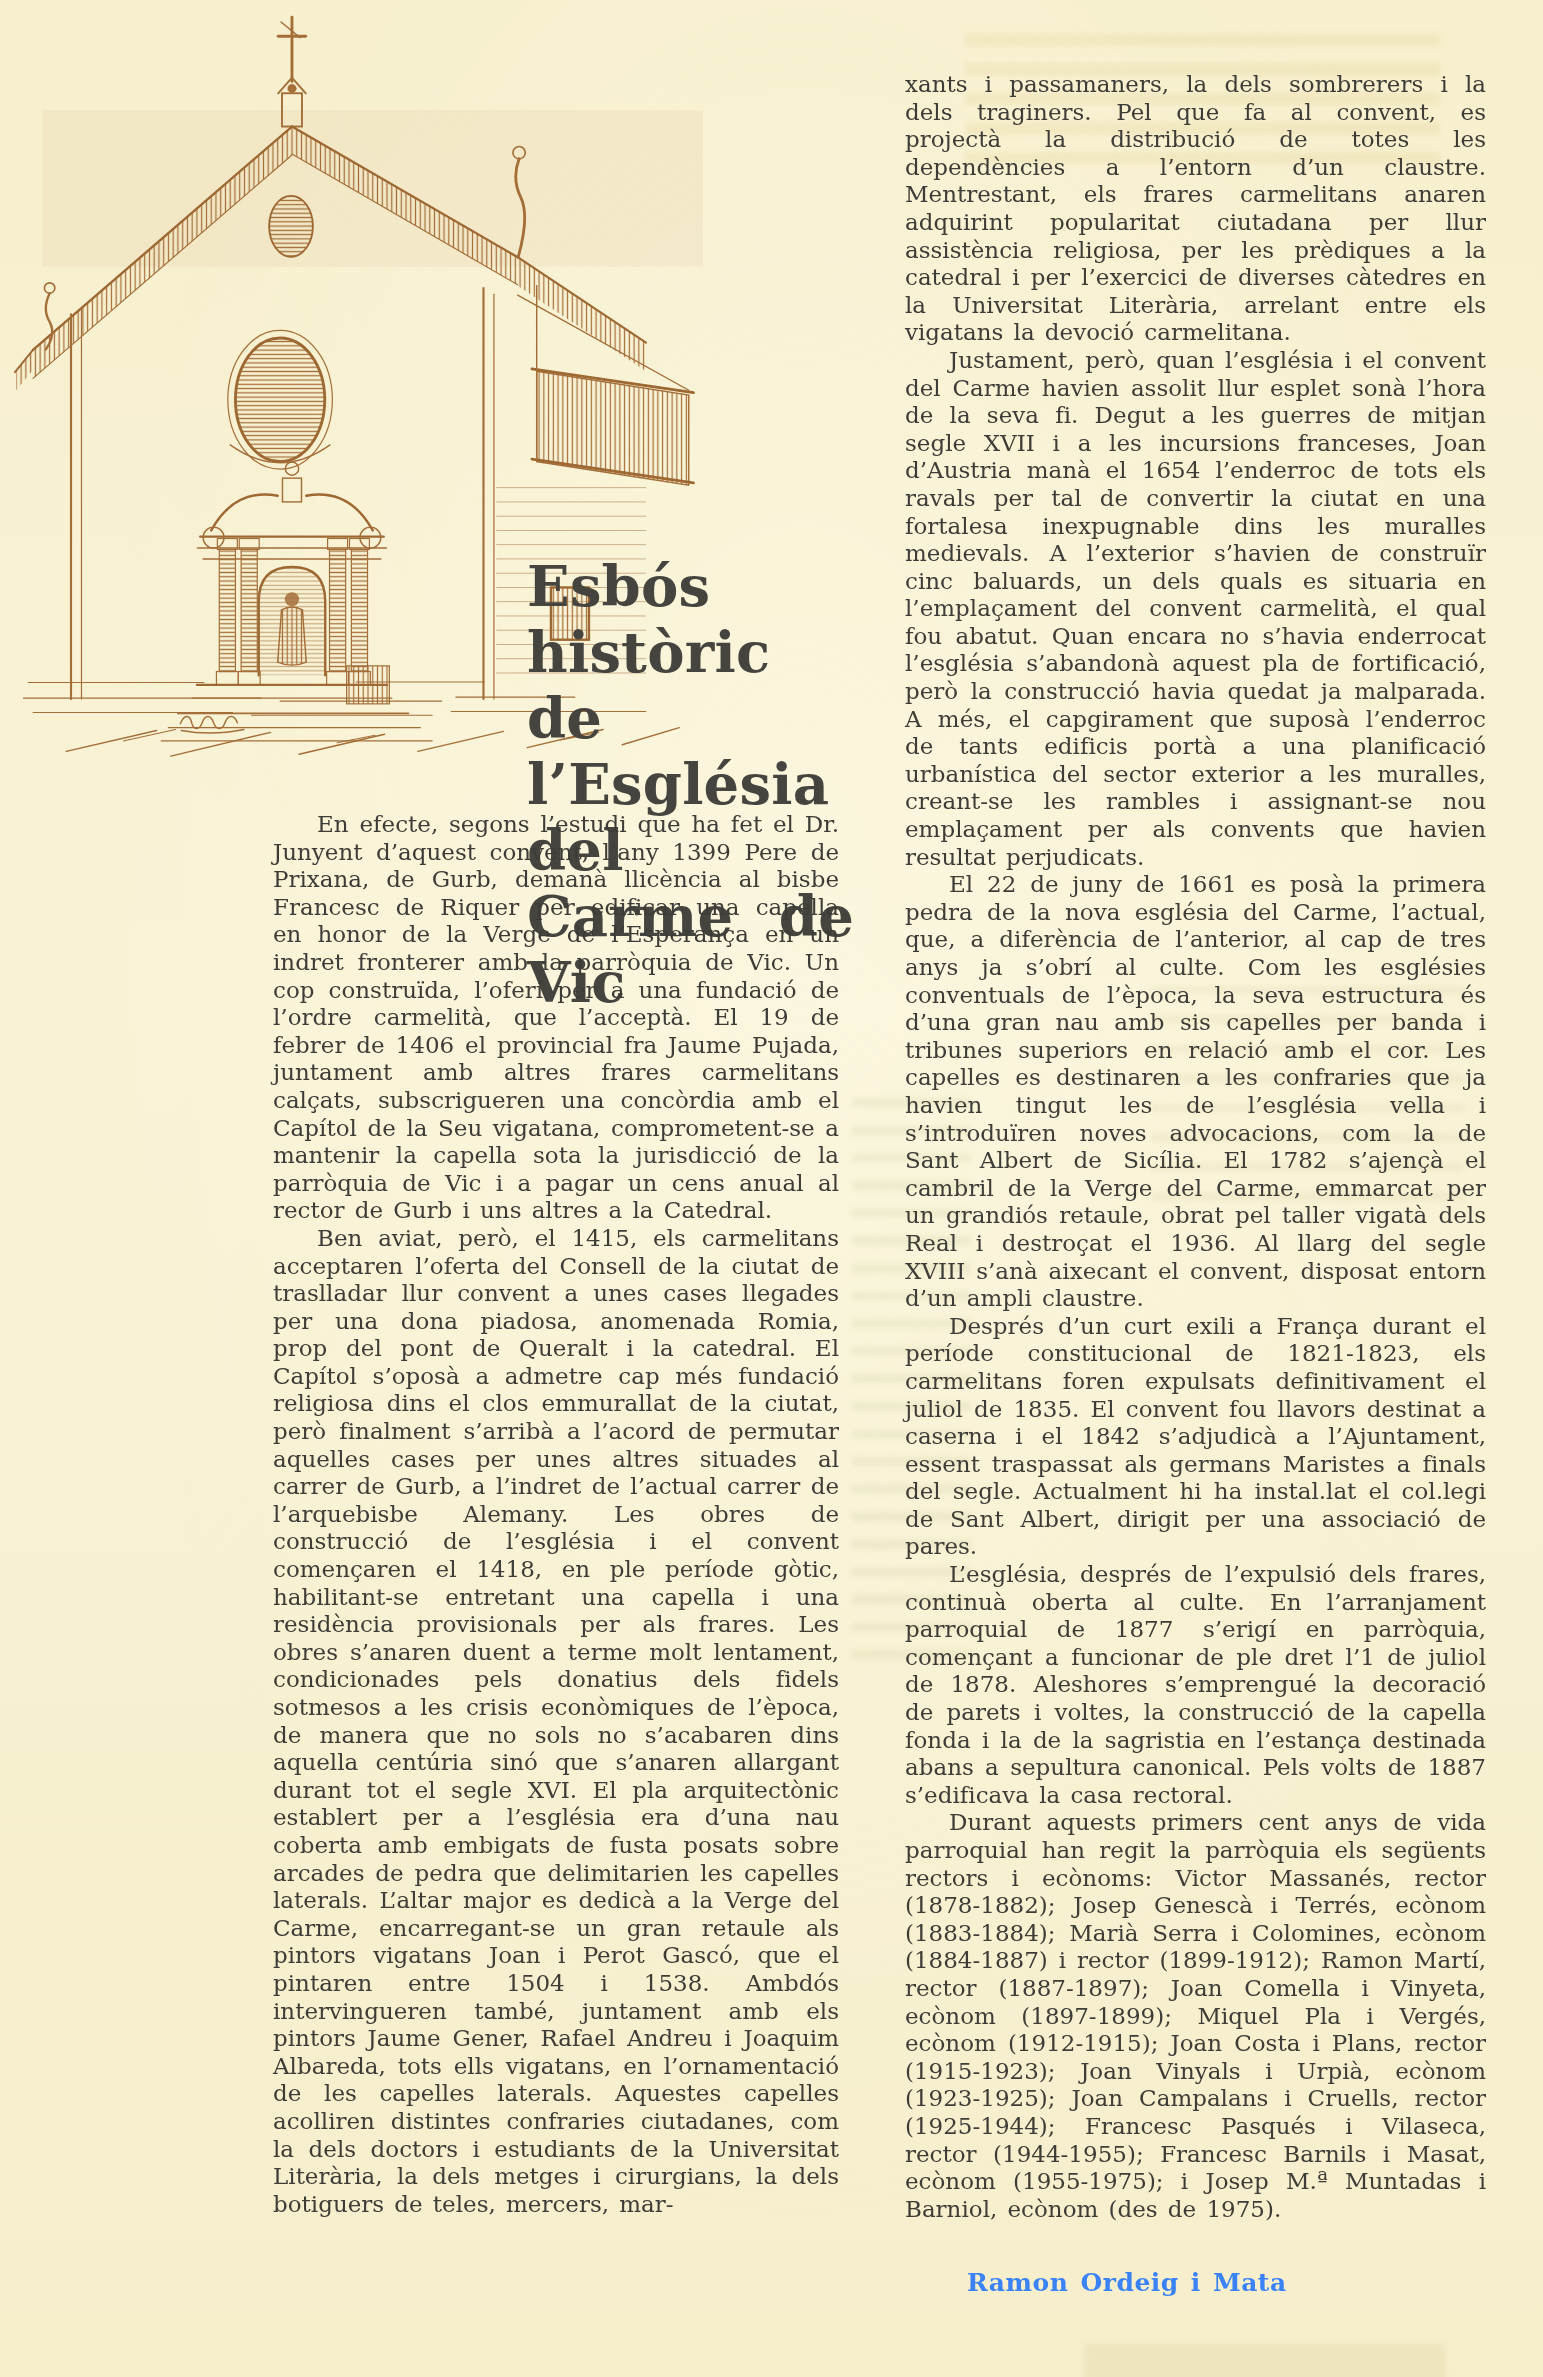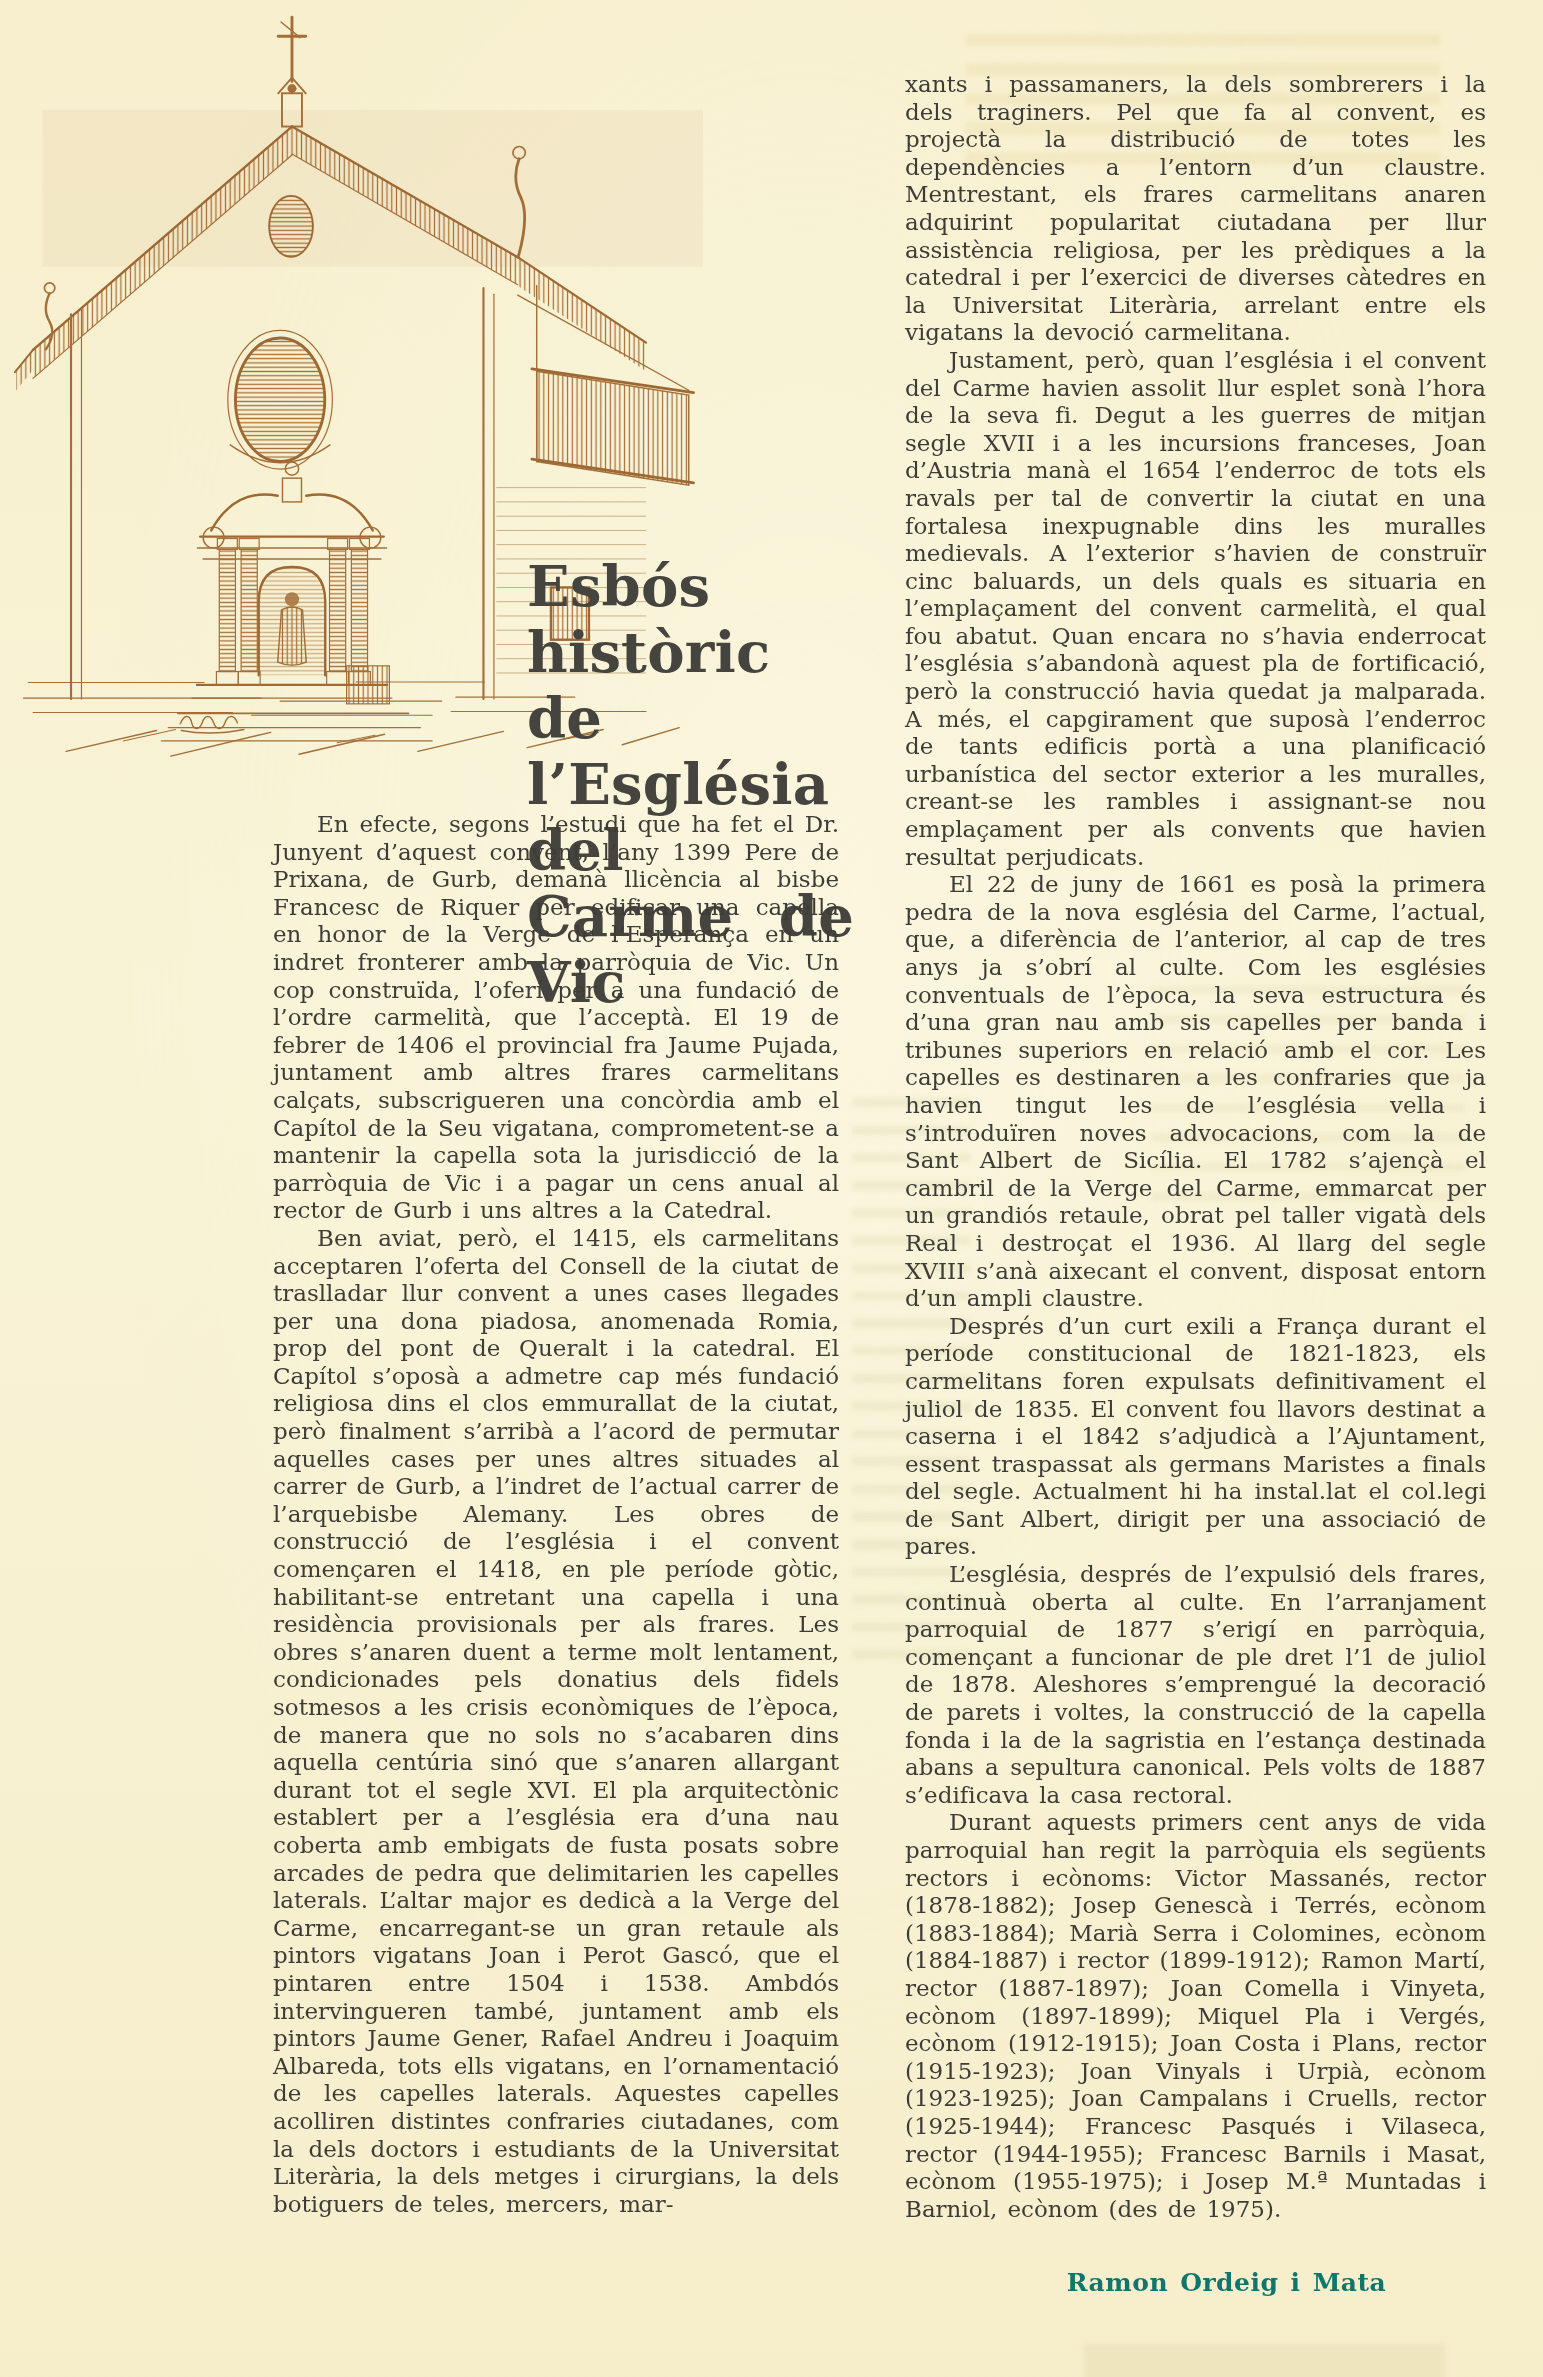--- a/index.html
+++ b/index.html
@@ -32,22 +32,22 @@
   
   .col{
     position:absolute;z-index:2;font-size:23px;line-height:27.6px;
     text-align:justify;word-spacing:2.9px;hyphens:auto;color:#3e3c37;
   }
   .col p{margin:0;text-indent:44px;}
   .col p.cont{text-indent:0;}
   .left-col{left:273px;top:811px;width:566px;}
   .right-col{left:905px;top:71px;width:581px;}
   .byline{
-    margin-top:46px;text-align:center;padding-left:62px;
-    font-weight:bold;font-size:25px;letter-spacing:0.5px;color:#0f766e;
+    margin-top:46px;padding-left:62px;
+    font-weight:bold;font-size:25px;letter-spacing:0.5px;color:#3b82f6;
   }
 </style>
 </head>
 <body>
 
 <div class="page">
 
   <div class="ghost ghost-a"></div>
   <div class="ghost ghost-b"></div>
   <div class="ghost ghost-c"></div>

